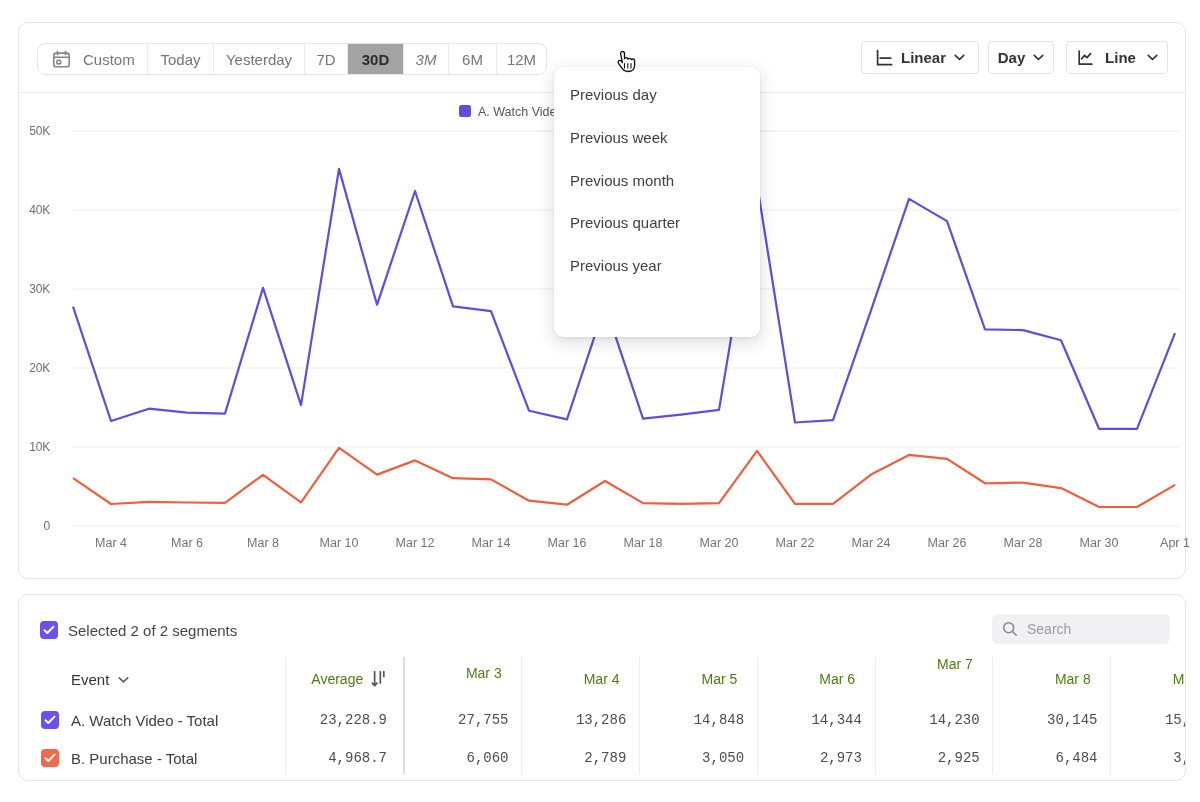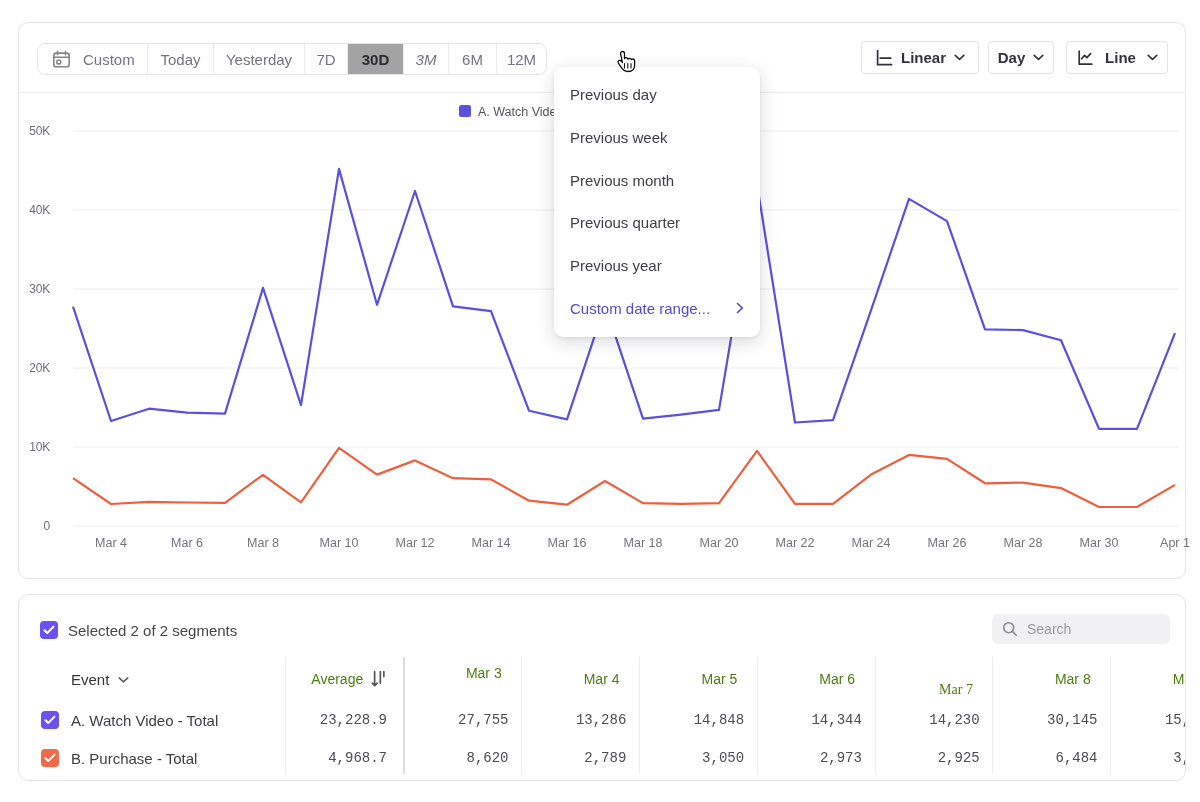--- a/index.html
+++ b/index.html
@@ -145,21 +145,21 @@
   <div class="lbl" style="left:52px; top:83.5px; color:#34343a;">Event&nbsp;&nbsp;<svg width="11" height="7" viewBox="0 0 11 7" fill="none" stroke="#5a5a62" stroke-width="1.5" stroke-linecap="round" stroke-linejoin="round" style="vertical-align:1px;">
         <path d="M1.2 1.4 L5.5 5.4 L9.8 1.4"></path>
       </svg></div>
   <div class="hdr" style="left:368px; top:83.5px;">Average&nbsp;&nbsp;<svg width="16" height="17" viewBox="0 0 16 17" fill="none" stroke="#55555d" stroke-width="1.7" stroke-linecap="round" style="vertical-align:-4px;">
         <path d="M3.3 1.2 v14 M3.3 15.2 L0.9 12.6 M3.3 15.2 L5.7 12.6 M9 1.2 v11.4 M12.5 1.2 v4.8"></path>
       </svg></div>
   <div class="hdr" style="left:482.7px; top:78px;">Mar 3</div>
   <div class="hdr" style="left:600.5px; top:83.5px;">Mar 4</div>
   <div class="hdr" style="left:718.3px; top:83.5px;">Mar 5</div>
   <div class="hdr" style="left:836.1px; top:83.5px;">Mar 6</div>
-  <div class="hdr" style="left:953.9px; top:95px;font-family:Liberation Serif, serif;">Mar 7</div>
+  <div class="hdr" style="left:953.9px; top:69px;">Mar 7</div>
   <div class="hdr" style="left:1071.7px; top:83.5px;">Mar 8</div>
   <div class="hdr" style="left:1189.5px; top:83.5px;">Mar 9</div>
 
   <div style="position:absolute; left:22px; top:116px;" class="cbx">
       <span style="width:18px;height:18px;border-radius:4px;background:#6b51f0;display:flex;align-items:center;justify-content:center;">
         <svg width="12" height="10" viewBox="0 0 12 10" fill="none" stroke="#fff" stroke-width="2" stroke-linecap="round" stroke-linejoin="round">
           <path d="M1.5 5.2 L4.3 8 L10.5 1.6"></path>
         </svg>
       </span>
     </div>
@@ -175,36 +175,33 @@
 
   <div style="position:absolute; left:22px; top:153.5px;" class="cbx">
       <span style="width:18px;height:18px;border-radius:4px;background:#f26a4c;display:flex;align-items:center;justify-content:center;">
         <svg width="12" height="10" viewBox="0 0 12 10" fill="none" stroke="#fff" stroke-width="2" stroke-linecap="round" stroke-linejoin="round">
           <path d="M1.5 5.2 L4.3 8 L10.5 1.6"></path>
         </svg>
       </span>
     </div>
   <div class="lbl" style="left:52px; top:162.5px;">B. Purchase - Total</div>
   <div class="num" style="left:368px; top:162.5px;">4,968.7</div>
-  <div class="num" style="left:489.5px; top:162.5px;">8,620</div>
+  <div class="num" style="left:489.5px; top:162.5px;">6,060</div>
   <div class="num" style="left:607.3px; top:162.5px;">2,789</div>
   <div class="num" style="left:725.1px; top:162.5px;">3,050</div>
   <div class="num" style="left:842.9px; top:162.5px;">2,973</div>
   <div class="num" style="left:960.7px; top:162.5px;">2,925</div>
   <div class="num" style="left:1078.5px; top:162.5px;">6,484</div>
   <div class="num" style="left:1196.3px; top:162.5px;">3,007</div>
 </div>
 
 <div id="dropdown">
   <div class="mi">Previous day</div>
   <div class="mi">Previous week</div>
   <div class="mi">Previous month</div>
   <div class="mi">Previous quarter</div>
   <div class="mi">Previous year</div>
-  <div class="mi purple">Custom date range...<svg width="8" height="12" viewBox="0 0 8 12" fill="none" stroke="#5448cf" stroke-width="1.7" stroke-linecap="round" stroke-linejoin="round">
-        <path d="M1.5 1.5 L6.3 6 L1.5 10.5"></path>
-      </svg></div>
 </div>
 
 <svg width="26" height="26" viewBox="0 0 26 26" style="position:absolute; left:611px; top:49.5px; z-index:40;">
   <path d="M9.5 3.5 c0-1.1 .9-2 2-2 s2 .9 2 2 v5.2 c.3-.6 1-1 1.7-1 .9 0 1.6 .6 1.8 1.4 .3-.5 .9-.8 1.6-.8 .9 0 1.6 .6 1.8 1.4 .3-.4 .8-.7 1.4-.7 1 0 1.8 .8 1.8 1.8 v4.2 c0 4-2.6 6.5-6.5 6.5 -3.3 0-4.9-1.2-6.3-3.3 l-3.4-5 c-.5-.8-.4-1.8 .3-2.4 .8-.7 1.9-.5 2.6 .3 l1.2 1.5 z" fill="#fff" stroke="#111" stroke-width="1.3" stroke-linejoin="round"></path>
   <path d="M13.5 13.5 v4.5 M16.8 13.5 v4.5 M20 13.5 v4.5" stroke="#111" stroke-width="1.1" stroke-linecap="round"></path>
 </svg>
 
 </body></html>

